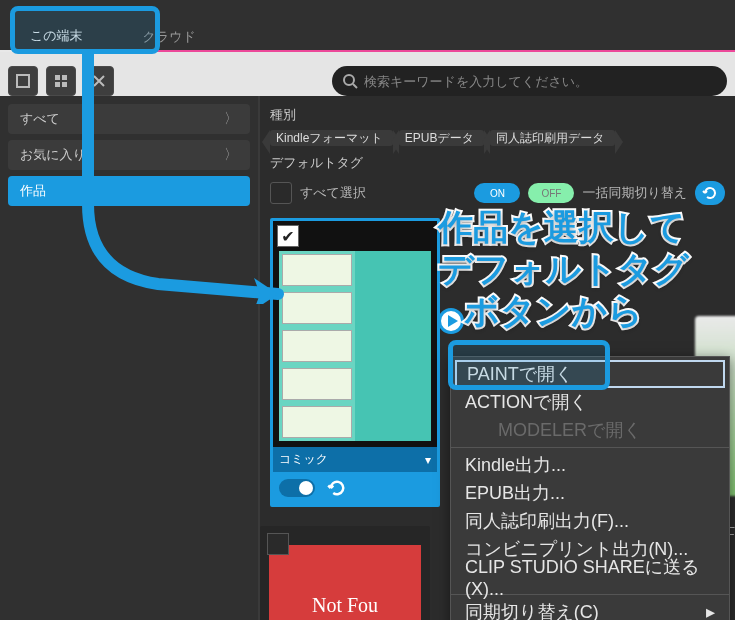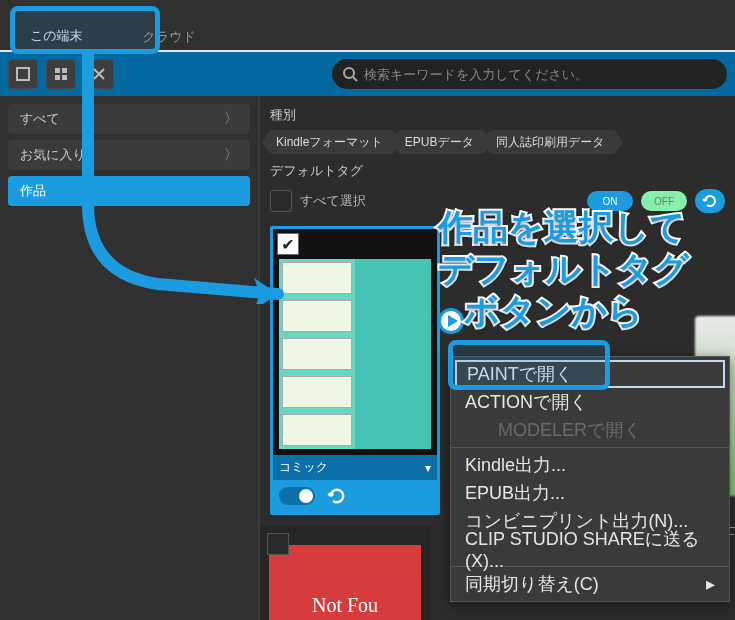--- a/index.html
+++ b/index.html
@@ -9,43 +9,43 @@
     font-size: 13px;
     background: #2c2c2c;
     color: #b8b8b8;
     position: relative;
   }
   
   .tabs {
     display: flex;
     height: 52px;
     background: #303030;
-    border-bottom: 2px solid #e5e5e5;
+    border-bottom: 2px solid #ec4899;
     padding-top: 22px;
   }
   .tab {
     display: flex;
     align-items: center;
     justify-content: center;
     padding: 0 30px;
     height: 30px;
     font-size: 13px;
     color: #999;
     cursor: pointer;
   }
   .tab.active {
     color: #e8e8e8;
     border-bottom: 2px solid #e8e8e8;
   }
   
   .close-row {
     display: flex;
-    align-items: center;
+    align-items: flex-end;
     height: 44px;
-    background: #0369a1;
+    background: #e5e5e5;
     padding: 0 8px;
     gap: 8px;
   }
   .close-btn {
     width: 30px; height: 30px;
     background: #3e3e3e;
     border-radius: 4px;
     border: 1px solid #4a4a4a;
     display: flex; align-items: center; justify-content: center;
     color: #ccc;
@@ -104,21 +104,21 @@
     overflow: hidden;
   }
   .section-label { color: #ccc; font-size: 13px; margin: 2px 0 6px; }
   .chip-row {
     display: flex; gap: 6px; flex-wrap: wrap; align-items: center;
     margin-bottom: 8px;
   }
   .chip {
     display: flex; align-items: center;
     background: #3a3a3a;
-    height: 24px;
+    height: 16px;
     padding: 0 10px 0 6px;
     border-radius: 3px;
     font-size: 12px;
     color: #dcdcdc;
     position: relative;
   }
   .chip::before {
     content: "";
     width: 0; height: 0;
     border-top: 12px solid transparent;
@@ -328,20 +328,21 @@
       <div class="chip">EPUBデータ</div>
       <div class="chip">同人誌印刷用データ</div>
     </div>
     <div class="section-label">デフォルトタグ</div>
     <div class="select-row">
       <div class="sq"></div>
       <span>すべて選択</span>
       <div style="flex:1"></div>
       <div class="toggle-on">ON</div>
       <div class="toggle-off">OFF</div>
+      <span>一括同期切り替え</span>
       <div class="circ-btn">
         <svg width="16" height="16" viewBox="0 0 16 16">
             <path d="M3 8 a5 5 0 1 1 2 4" fill="none" stroke="#fff" stroke-width="2"></path>
             <path d="M3 8 l-2 -2 M3 8 l2 -2" stroke="#fff" stroke-width="2"></path>
           </svg>
       </div>
     </div>
 
     <div class="works">
       <div class="card selected">
@@ -381,20 +382,21 @@
   </div>
 </div>
 
 <div class="ctxmenu">
   <div class="mi highlight">PAINTで開く</div>
   <div class="mi">ACTIONで開く</div>
   <div class="mi disabled">MODELERで開く</div>
   <div class="sep"></div>
   <div class="mi">Kindle出力...</div>
   <div class="mi">EPUB出力...</div>
+  <div class="mi">同人誌印刷出力(F)...</div>
   <div class="mi">コンビニプリント出力(N)...</div>
   <div class="mi">CLIP STUDIO SHAREに送る(X)...</div>
   <div class="sep"></div>
   <div class="mi">
     <span>同期切り替え(C)</span>
     <span>▸</span>
   </div>
 </div>
 
 <div class="anno-box tab"></div>

